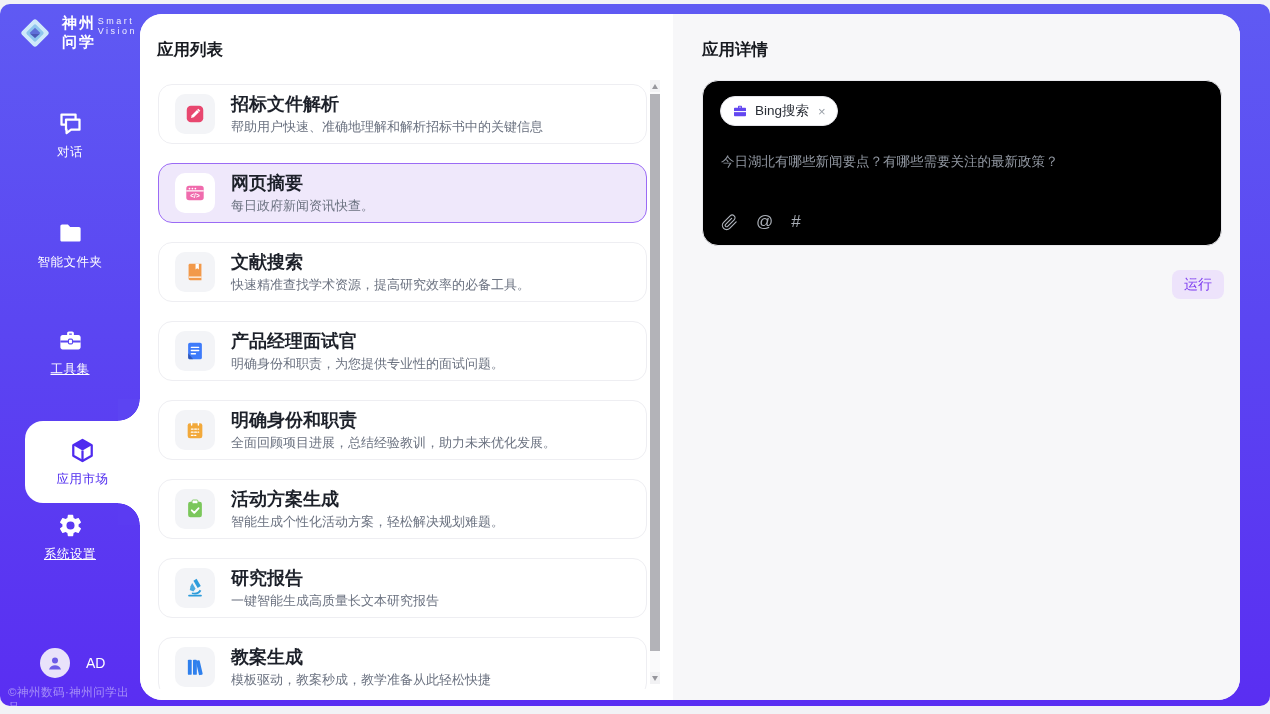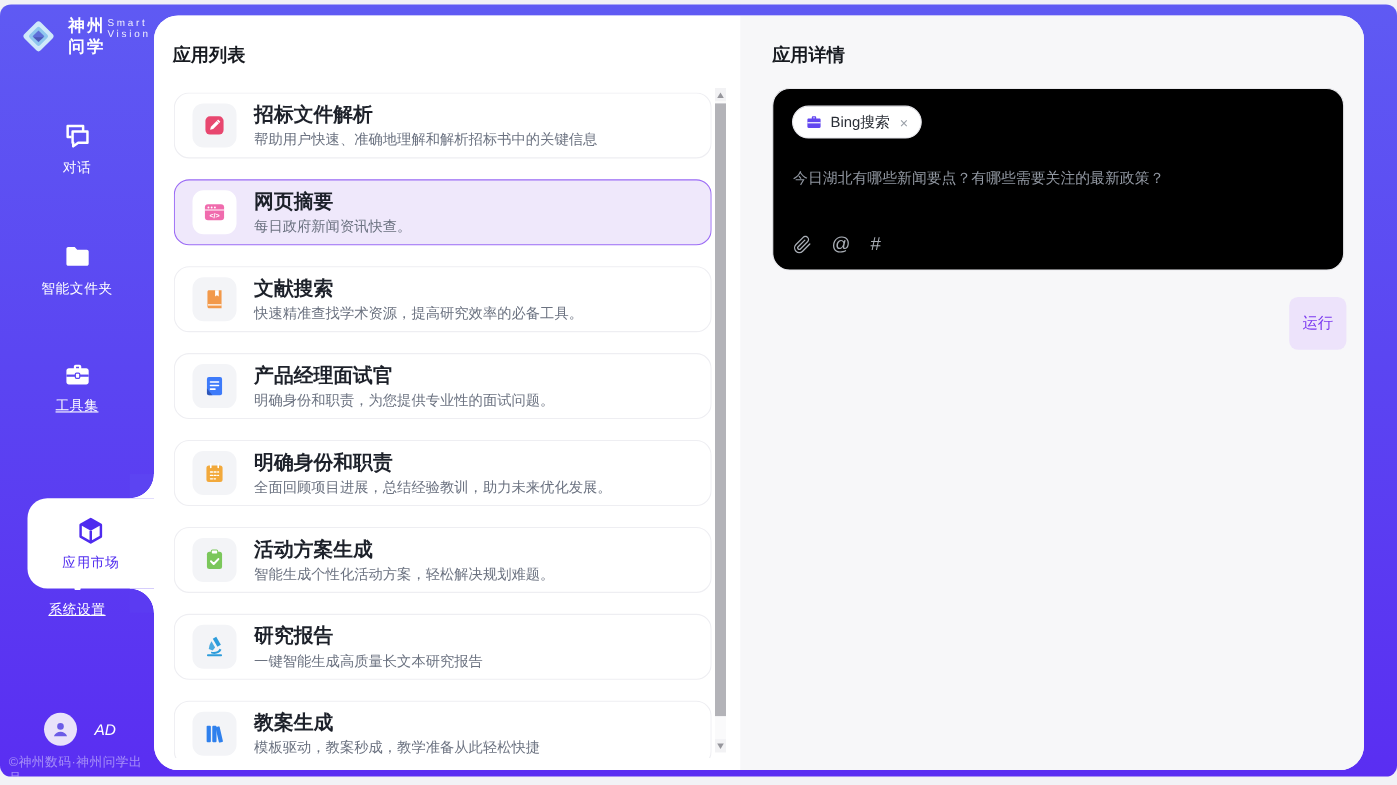--- a/index.html
+++ b/index.html
@@ -29,21 +29,21 @@
     border-radius:18px 0 0 18px; color:#4F2BEF; justify-content:center; }
   .nav-item.active::before { content:''; position:absolute; right:0; top:-22px; width:22px; height:22px;
     background:radial-gradient(circle at 0 0, #5C44F2 21.4px, #fff 22px); }
   .nav-item.active::after { content:''; position:absolute; right:0; bottom:-22px; width:22px; height:22px;
     background:radial-gradient(circle at 0 100%, #5B3BF2 21.4px, #fff 22px); }
 
   .user-row { position:absolute; left:40px; top:644px; display:flex; align-items:center; gap:16px; cursor:pointer; }
   .avatar { width:30px; height:30px; border-radius:50%; background:#E9E2FA; display:flex;
     align-items:center; justify-content:center; }
   .avatar svg { width:18px; height:18px; }
-  .user-name { color:#fff; font-size:14px;font-style:italic; }
+  .user-name { color:#fff; font-size:14px; }
   .copyright { position:absolute; left:8px; top:681px; color:rgba(255,255,255,.45); font-size:11.5px; letter-spacing:.5px; }
 
   
   .content { position:absolute; left:140px; top:10px; right:30px; bottom:6px; border-radius:22px;
     overflow:hidden; display:flex; background:#fff; }
 
   .panel-left { position:relative; width:533px; background:#fff; flex:none; }
   .panel-title { position:absolute; top:25px; left:17px; font-size:16.5px; font-weight:bold; color:#171A20; }
 
   .cards { position:absolute; top:70px; left:18px; width:489px; bottom:11px; overflow:hidden; }
@@ -77,21 +77,21 @@
   .tag-icon svg { width:16px; height:16px; display:block; }
   .tag-label { font-size:13.5px; color:#2A2E36; }
   .tag-close { font-size:13px; color:#9AA0A8; margin-left:2px; cursor:pointer; line-height:1; }
   .prompt-text { position:absolute; top:71px; left:18px; right:18px; font-size:13.5px; color:#9298A2;
     cursor:text; line-height:1.5; }
   .prompt-tools { position:absolute; left:18px; bottom:13px; display:flex; align-items:center; gap:18px;
     color:#A9AEB6; }
   .prompt-tools .ptool { display:flex; align-items:center; cursor:pointer; font-size:17px; }
   .prompt-tools svg { width:17px; height:17px; display:block; }
 
-  .run-btn { position:absolute; top:256px; right:16px; width:52px; height:48px; background:#EDE3FB;
+  .run-btn { position:absolute; top:256px; right:16px; width:52px; height:29px; background:#EDE3FB;
     color:#7C3BF0; border:none; border-radius:8px; font-size:14px; cursor:pointer;
     font-family:inherit;margin-left:16px; }
 </style>
 </head>
 <body>
 
 <div class="frame">
 
   <aside class="sidebar">
     <div class="brand">
@@ -130,21 +130,21 @@
         <div class="nav-item underlined" style="top: 323px;">
     <span class="nav-icon">
             <svg viewBox="0 0 24 24" fill="currentColor">
               <path d="M9 7V5.5C9 4.7 9.7 4 10.5 4h3c.8 0 1.5.7 1.5 1.5V7h4c1.1 0 2 .9 2 2v9c0 1.1-.9 2-2 2H5c-1.1 0-2-.9-2-2V9c0-1.1.9-2 2-2h4zm1.8-.1h2.4V5.7h-2.4v1.2z"></path>
               <rect x="3" y="12" width="18" height="1.8" fill="#5C48F2"></rect>
               <rect x="10.2" y="10.8" width="3.6" height="4.2" rx="1" fill="currentColor" stroke="#5C48F2" stroke-width="1"></rect>
             </svg>
           </span>
     <span class="nav-label">工具集</span>
   </div>
-        <div class="nav-item active" style="top: 417px; margin-top: 32px;">
+        <div class="nav-item active" style="top: 417px;">
     <span class="nav-icon">
             <svg viewBox="0 0 24 24">
               <path d="M12 2.6l8.2 4.7v9.4L12 21.4l-8.2-4.7V7.3z" fill="none" stroke="currentColor" stroke-width="2" stroke-linejoin="round"></path>
               <path d="M12 2.6l8.2 4.7L12 12 3.8 7.3z" fill="currentColor"></path>
               <path d="M12 12v9.4" stroke="currentColor" stroke-width="2"></path>
             </svg>
           </span>
     <span class="nav-label">应用市场</span>
   </div>
         <div class="nav-item underlined" style="top: 508px;">

